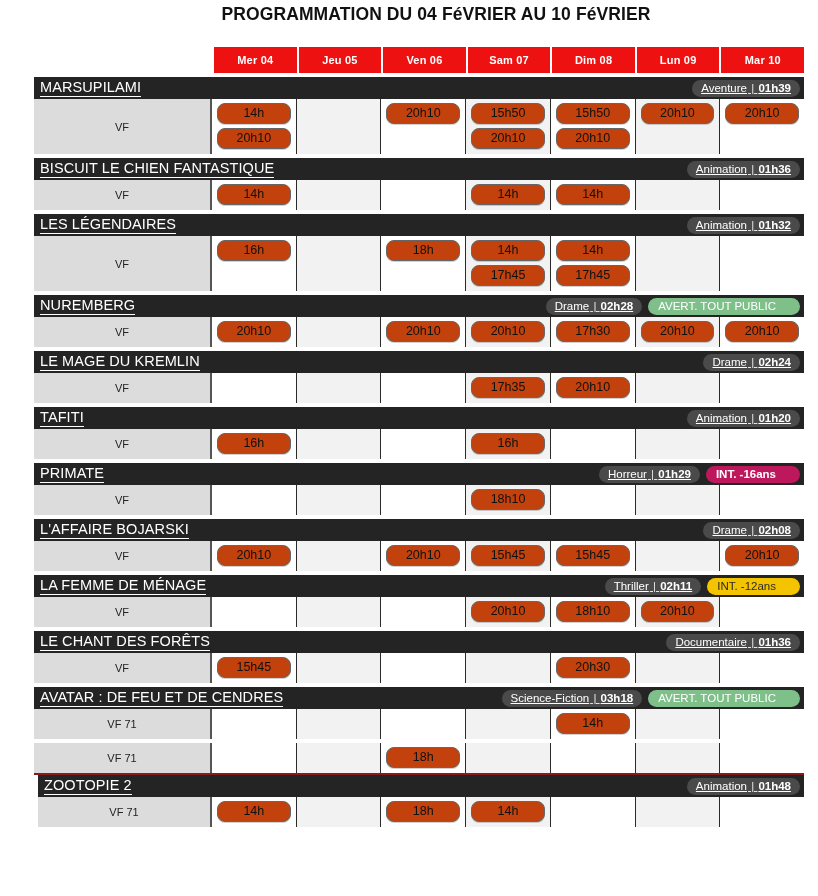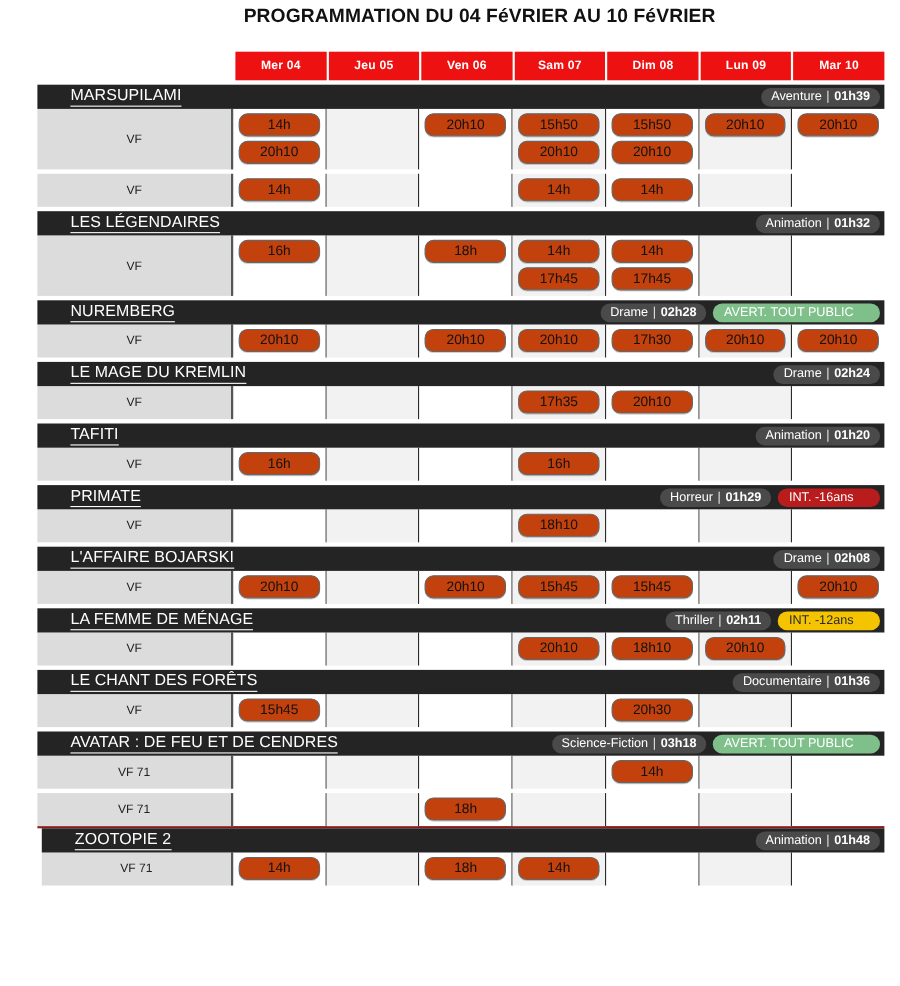--- a/index.html
+++ b/index.html
@@ -74,52 +74,52 @@
   }
   .film-title {
     color: #ffffff;
     font-size: 14.5px;
     font-weight: normal;
     letter-spacing: 0.1px;
     border-bottom: 1.5px solid #ffffff;
     line-height: 17px;
     padding-bottom: 0px;
     white-space: nowrap;
-    margin-left: 24px;
   }
   .head-right {
     position: absolute;
     right: 4px; top: 0;
     height: 22px;
     display: flex;
     align-items: center;
     gap: 6px;
   }
   .genre-pill {
     background: #4a4a4a;
     color: #ffffff;
     font-size: 11.5px;
     border-radius: 9px;
     padding: 2px 9px 3px 9px;
     white-space: nowrap;
     line-height: 12px;
+    text-decoration: underline;
   }
   .genre-pill b { font-weight: bold; }
   .genre-pill .sep { opacity: 0.85; padding: 0 1px; }
   .warn-badge {
     color: #ffffff;
     font-size: 11.5px;
     border-radius: 9px;
     padding: 2px 24px 3px 10px;
     white-space: nowrap;
     line-height: 12px;
     font-weight: normal;
   }
   .warn-green { background: #7fc08a; }
-  .warn-orange { background: #b91c1c; font-weight: normal; }
+  .warn-orange { background: #be185d; font-weight: bold; }
   .warn-yellow { background: #f5c400; color: #2a2a2a; font-weight: normal; }
 
   
   .film-row {
     display: flex;
     background: #ffffff;
   }
   .version-cell {
     width: 178px;
     flex: 0 0 178px;
@@ -219,20 +219,26 @@
               <div class="time-pill">20h10</div>
             </div>
             <div class="slot">
               <div class="time-pill">20h10</div>
             </div>
           </div>
         </div>
       </div>
       <div class="gap-strip"></div>
       <div class="film-block">
+        <div class="film-head">
+          <span class="film-title">BISCUIT LE CHIEN FANTASTIQUE</span>
+          <div class="head-right">
+            <span class="genre-pill"><span>Animation</span><span class="sep">  |  </span><b>01h36</b></span>
+          </div>
+        </div>
         <div class="film-row">
           <div class="version-cell">VF</div>
           <div class="slots">
             <div class="slot">
               <div class="time-pill">14h</div>
             </div>
             <div class="slot alt"></div>
             <div class="slot"></div>
             <div class="slot alt">
               <div class="time-pill">14h</div>

